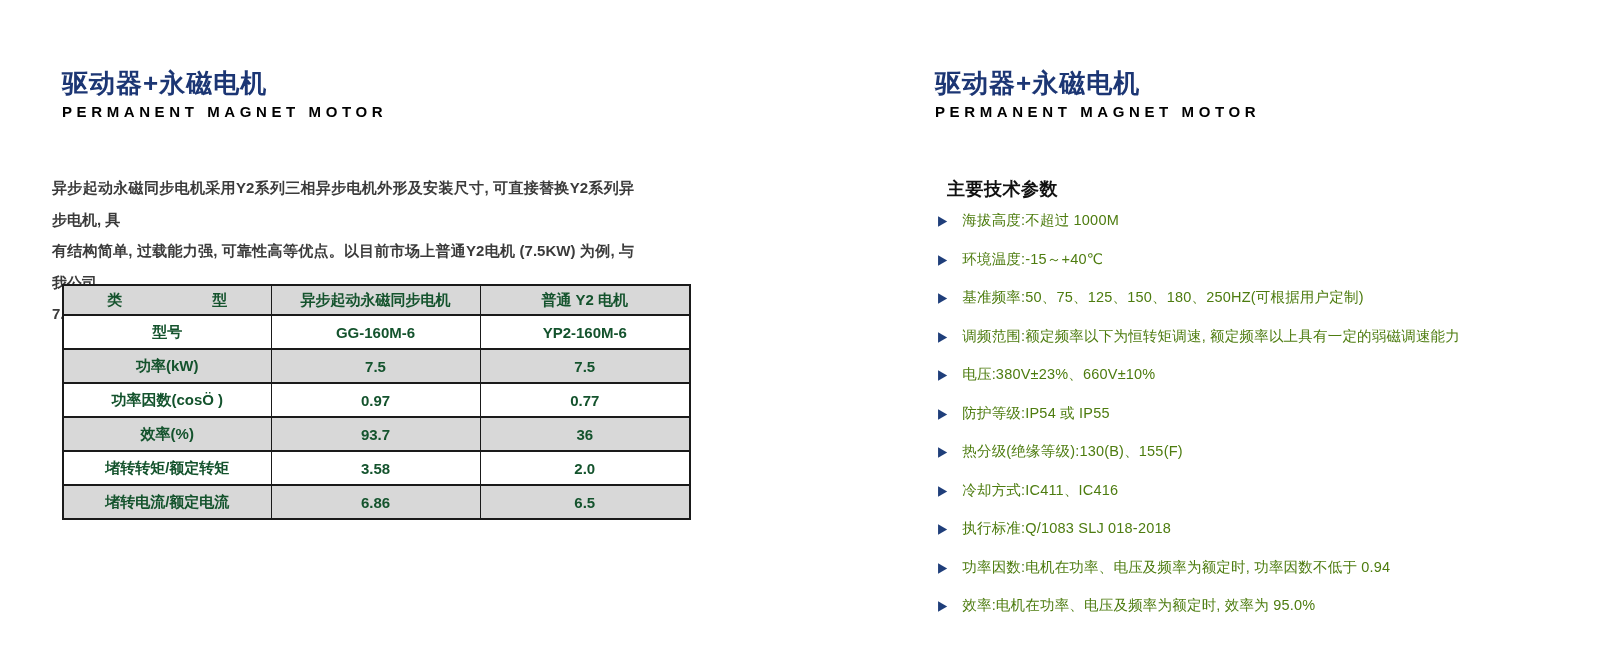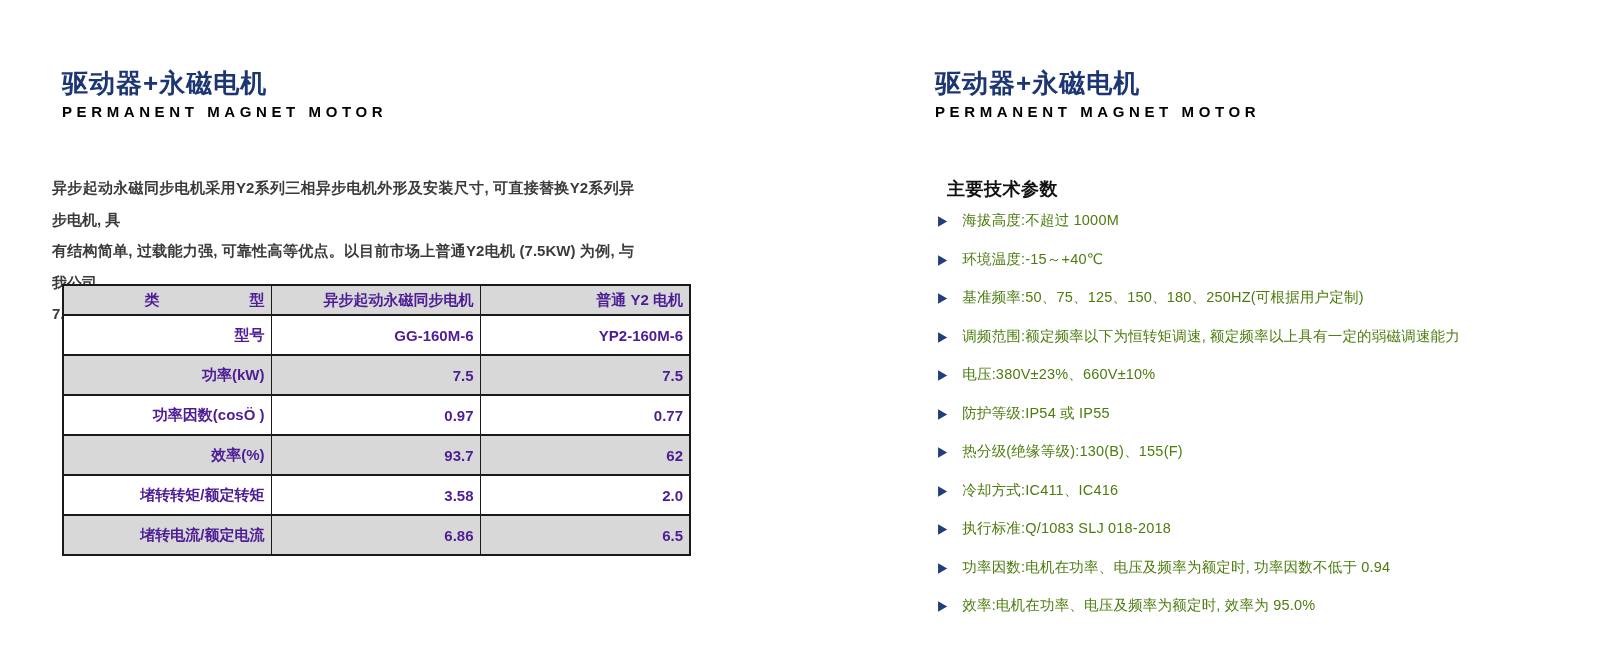--- a/index.html
+++ b/index.html
@@ -20,26 +20,26 @@
     font-size:15px; font-weight:600; color:#3b3b3b; }
   .intro .line { display:block; line-height:31.5px; text-align:justify; }
   .intro .line:last-child { text-align:left; }
 
   table.compare { position:absolute; left:62px; top:284px; width:627px;
     border-collapse:collapse; table-layout:fixed; }
   table.compare col.c1 { width:208px; }
   table.compare col.c2 { width:209px; }
   table.compare col.c3 { width:210px; }
   table.compare th, table.compare td {
-    border:1.5px solid #1a1a1a; text-align:right; vertical-align:middle;
-    font-size:15px; color:#4c1d95; padding:0 6px;
+    border:1.5px solid #1a1a1a; text-align:center; vertical-align:middle;
+    font-size:15px; color:#14532d; padding:0 6px;
   }
   table.compare { border:2.5px solid #1a1a1a; }
   table.compare thead th { height:30px; background:#d8d8d8; font-weight:bold; border-bottom:2.5px solid #1a1a1a; }
-  table.compare tbody td { height:40px; font-weight:600; background:#ffffff; }
+  table.compare tbody td { height:34px; font-weight:600; background:#ffffff; }
   table.compare tbody tr:nth-child(even) td { background:#d8d8d8; }
   table.compare tbody td:first-child { font-weight:bold; }
   table.compare tbody tr { border-top:2px solid #1a1a1a; }
 
   
   .section-heading { position:absolute; left:935px; top:177px;
     font-size:18px; font-weight:bold; color:#111111; letter-spacing:0.5px;margin-left:12px; }
   ul.specs { position:absolute; left:938px; top:212px; width:620px; list-style:none; }
   ul.specs li { display:flex; align-items:flex-start; margin-bottom:21.5px; }
   ul.specs .tri { flex:0 0 auto; font-size:12px; line-height:17px; color:#1f3e7a; margin-right:15px;
@@ -87,21 +87,21 @@
           <td>7.5</td>
         </tr>
         <tr>
           <td>功率因数(cosÖ )</td>
           <td>0.97</td>
           <td>0.77</td>
         </tr>
         <tr>
           <td>效率(%)</td>
           <td>93.7</td>
-          <td>62</td>
+          <td>36</td>
         </tr>
         <tr>
           <td>堵转转矩/额定转矩</td>
           <td>3.58</td>
           <td>2.0</td>
         </tr>
         <tr>
           <td>堵转电流/额定电流</td>
           <td>6.86</td>
           <td>6.5</td>

